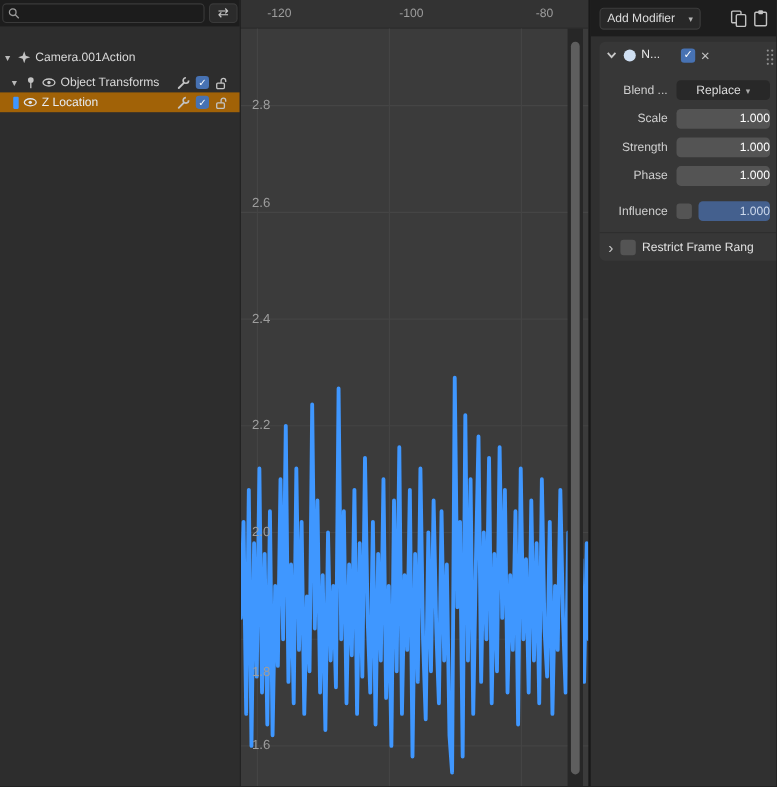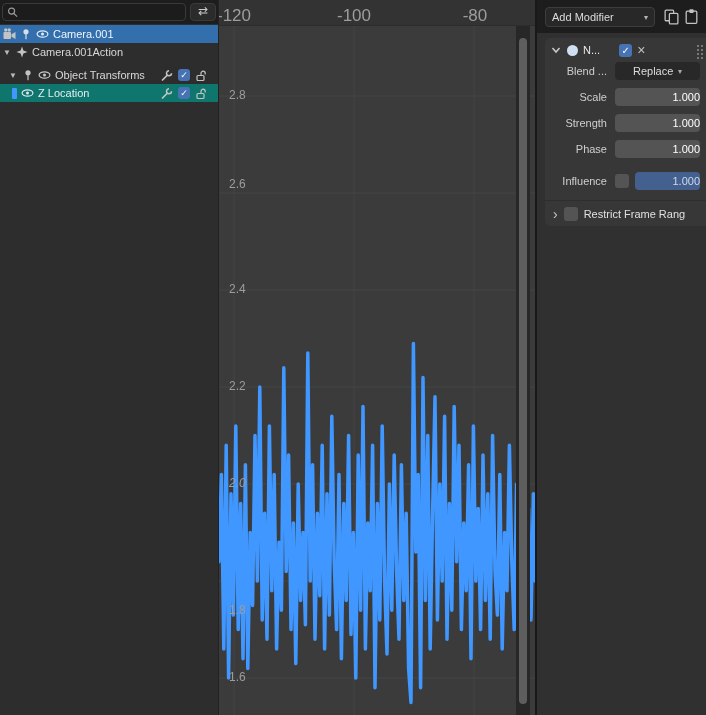--- a/index.html
+++ b/index.html
@@ -13,56 +13,56 @@
   .search { position:absolute; left:2px; top:3px; width:184px; height:18px; background:#1c1c1c; border:1px solid #3a3a3a; border-radius:4px; display:flex; align-items:center; padding:0 4px; gap:4px; }
   .search input { background:transparent; border:none; outline:none; color:#ddd; font-size:11px; width:100%; font-family:inherit; }
   .filter-btn { position:absolute; left:190px; top:3px; width:26px; height:18px; background:#2b2b2b; border:1px solid #3a3a3a; border-radius:4px; color:#c8c8c8; text-align:center; line-height:15px; font-size:12px; cursor:pointer; }
 
   .chrow { position:absolute; left:0; width:218px; height:18px; display:flex; align-items:center; gap:4px; }
   .chrow .lbl { font-size:11px; white-space:nowrap; overflow:hidden; color:#d8d8d8; }
   .r0 { top:25px; background:#336fac; padding-left:3px; }
   .r0 .lbl { color:#eef4fb; }
   .r1 { top:43px; padding-left:2px; }
   .r2 { top:66px; padding-left:8px; }
-  .r3 { top:84px; background:#0f766e; padding-left:12px; }
+  .r3 { top:84px; background:#a16207; padding-left:12px; }
   .r3 .lbl { color:#e6ebf2; }
   .tri { font-size:8px; color:#b9b9b9; width:10px; text-align:center; }
   .cstrip { width:5px; height:11px; background:#3f97ff; border-radius:1px; }
   .rowicons { margin-left:auto; display:flex; align-items:center; gap:5px; padding-right:10px; }
   .cbs { width:12px; height:12px; border-radius:3px; background:#4772b3; color:#fff; font-size:9px; line-height:12px; text-align:center; }
 
   
   .graph { position:absolute; left:218px; top:0; width:317px; height:715px; background:#3b3b3b; border-left:1px solid #222; overflow:hidden; }
   .ruler { position:absolute; left:0; top:0; width:100%; height:26px; background:#333333; border-bottom:1px solid #2c2c2c; }
-  .x-tick { position:absolute; top:6px; transform:translateX(-50%); color:#9d9d9d; font-size:17px; }
+  .x-tick { position:absolute; top:6px; transform:translateX(-50%); color:#9d9d9d; font-size:11px;margin-left:20px; }
   #curve-svg { position:absolute; left:0; top:0; }
   #y-labels { position:absolute; left:0; top:0; width:60px; height:100%; pointer-events:none; }
   .y-tick { position:absolute; left:10px; transform:translateY(-55%); color:#9d9d9d; font-size:12px; }
   .scroll-track { position:absolute; top:26px; bottom:0; right:5px; width:14px; background:#272727; }
   .scroll-thumb { position:absolute; left:3px; width:8px; top:12px; height:666px; background:#5e5e5e; border-radius:4px; }
 
   
   .right { position:absolute; left:535px; top:0; width:171px; height:715px; background:#303030; border-left:2px solid #191919; overflow:hidden; }
   .right-header { position:absolute; top:0; left:0; right:0; height:33px; background:#1d1d1d; }
-  .add-mod { position:absolute; left:8px; top:7px; width:110px; height:20px; background:#282828; border:1px solid #3d3d3d; border-radius:4px; display:flex; align-items:center; padding:0 6px; color:#dcdcdc; cursor:pointer; }
+  .add-mod { position:absolute; left:8px; top:7px; width:92px; height:20px; background:#282828; border:1px solid #3d3d3d; border-radius:4px; display:flex; align-items:center; padding:0 6px; color:#dcdcdc; cursor:pointer; }
   .add-mod .chev { margin-left:auto; font-size:8px; color:#b5b5b5; }
   .icon-btn { position:absolute; top:8px; width:17px; height:17px; cursor:pointer; }
   .icon-btn.copy { left:126px; }
   .icon-btn.paste { left:146px; }
 
   .mod-panel { position:absolute; left:8px; top:38px; width:172px; background:#373737; border-radius:5px; padding-bottom:8px; }
   .mod-header { height:24px; display:flex; align-items:center; padding:0 8px 0 5px; gap:5px; }
   .mod-icon { width:11px; height:11px; border-radius:50%; background:#cfdff2; flex:0 0 11px; }
   .mod-name { color:#e8e8e8; white-space:nowrap; }
   .close { color:#c0c0c0; font-size:14px; line-height:14px; cursor:pointer; }
   .dots { margin-left:auto; margin-right:10px; width:2px; height:2px; border-radius:50%; background:#8f8f8f;
           box-shadow:4px 0 0 #8f8f8f, 0 4px 0 #8f8f8f, 4px 4px 0 #8f8f8f, 0 8px 0 #8f8f8f, 4px 8px 0 #8f8f8f, 0 -4px 0 #8f8f8f, 4px -4px 0 #8f8f8f; }
 
   .prow { display:flex; align-items:center; height:18px; margin:0 17px 8px 0; }
-  .prow.first { }
+  .prow.first { margin-top:11px; }
   .plabel { flex:0 0 62px; text-align:right; margin-right:8px; color:#cfcfcf; white-space:nowrap; }
   .pfield { flex:1; height:18px; border-radius:4px; cursor:pointer; }
   .num { background:#545454; color:#ffffff; text-align:right; line-height:18px; }
   .dd { background:#282828; color:#dcdcdc; display:flex; align-items:center; padding:0 18px; }
   .ddchev { margin-left:auto; font-size:8px; color:#aaa; }
   .influ { margin-top:14px; }
   .influ-field { background:#44608e; color:#cdd9ec; }
   .cb { width:14px; height:14px; background:#545454; border-radius:3px; flex:0 0 14px; cursor:pointer; }
   .cb.checked { background:#4772b3; color:#fff; text-align:center; line-height:14px; font-size:10px; flex:0 0 13px; width:13px; height:13px; }
   .influ .cb { margin-right:6px; }
@@ -82,37 +82,20 @@
           <circle cx="5" cy="5" r="3.3" fill="none" stroke="#9a9a9a" stroke-width="1.3"></circle>
           <line x1="7.6" y1="7.6" x2="11" y2="11" stroke="#9a9a9a" stroke-width="1.3"></line>
         </svg>
         <input type="text" value="" style="">
       </div>
       <div class="filter-btn">
         <span>⇄</span>
       </div>
     </div>
 
-    <div class="chrow r0">
-      <svg width="13" height="12" viewBox="0 0 13 12">
-        <circle cx="2.8" cy="2" r="1.7" fill="#c3c3c3"></circle>
-          <circle cx="6.2" cy="2" r="1.7" fill="#c3c3c3"></circle>
-        <rect x="0.5" y="4" width="7.5" height="7" rx="1" fill="#c3c3c3"></rect>
-        <path d="M8.5 6.2 L12.5 4 V11 L8.5 8.8 Z" fill="#c3c3c3"></path>
-      </svg>
-      <svg width="12" height="12" viewBox="0 0 12 12">
-        <circle cx="6" cy="3.8" r="2.6" fill="#d9dee5"></circle>
-          <rect x="5.4" y="6" width="1.2" height="5.2" fill="#d9dee5"></rect>
-      </svg>
-      <svg width="13" height="12" viewBox="0 0 13 12">
-        <ellipse cx="6.5" cy="6" rx="5.4" ry="3.2" fill="none" stroke="#e6ecf4" stroke-width="1.2"></ellipse>
-        <circle cx="6.5" cy="6" r="1.5" fill="#e6ecf4"></circle>
-      </svg>
-      <span class="lbl">Camera.001</span>
-    </div>
 
     <div class="chrow r1">
       <span class="tri">▼</span>
       <svg width="12" height="12" viewBox="0 0 12 12">
         <path d="M6 0.5 L7.4 4.6 L11.5 6 L7.4 7.4 L6 11.5 L4.6 7.4 L0.5 6 L4.6 4.6 Z" fill="#c3c3c3"></path>
       </svg>
       <span class="lbl">Camera.001Action</span>
     </div>
 
     <div class="chrow r2">
@@ -177,21 +160,21 @@
         <line x1="15.0" x2="15.0" y1="26" y2="715" stroke="#454545" stroke-width="1"></line>
         <line x1="135.0" x2="135.0" y1="26" y2="715" stroke="#454545" stroke-width="1"></line>
         <line x1="255.0" x2="255.0" y1="26" y2="715" stroke="#454545" stroke-width="1"></line>
         <polyline points="0.0,561.7 2.4,474.4 4.8,649.0 7.2,445.3 9.6,678.1 12.0,493.8 14.4,615.1 16.8,425.9 19.2,629.6 21.6,503.5 24.0,658.7 26.4,464.7 28.8,668.4 31.2,532.6 33.6,605.4 36.0,435.6 38.4,581.1 40.8,387.1 43.2,619.9 45.6,513.2 48.0,639.3 50.4,425.9 52.8,590.8 55.2,474.4 57.6,649.0 60.0,542.3 62.4,610.2 64.8,367.7 67.2,571.4 69.6,455.0 72.0,629.6 74.4,522.9 76.8,663.6 79.2,484.1 81.6,600.5 84.0,532.6 86.4,624.8 88.8,353.1 91.2,581.1 93.6,464.7 96.0,639.3 98.4,513.2 100.8,595.7 103.2,445.3 105.6,649.0 108.0,493.8 110.4,615.1 112.8,416.2 115.2,561.7 117.6,629.6 120.0,474.4 122.4,658.7 124.8,503.5 127.2,600.5 129.6,435.6 132.0,634.5 134.4,532.6 136.8,678.1 139.2,455.0 141.6,610.2 144.0,406.5 146.4,649.0 148.8,522.9 151.2,590.8 153.6,445.3 156.0,687.8 158.4,503.5 160.8,619.9 163.2,425.9 165.6,581.1 168.0,653.9 170.4,484.1 172.8,610.2 175.2,455.0 177.6,571.4 180.0,639.3 182.4,464.7 184.8,600.5 187.2,513.2 189.6,668.4 192.0,702.4 194.4,343.4 196.8,552.0 199.2,474.4 201.6,687.8 204.0,377.4 206.4,600.5 208.8,435.6 211.2,649.0 213.6,513.2 216.0,396.8 218.4,619.9 220.8,484.1 223.2,581.1 225.6,416.2 228.0,639.3 230.4,503.5 232.8,610.2 235.2,406.5 237.6,561.7 240.0,445.3 242.4,629.6 244.8,522.9 247.2,590.8 249.6,464.7 252.0,658.7 254.4,425.9 256.8,581.1 259.2,508.4 261.6,629.6 264.0,455.0 266.4,600.5 268.8,493.8 271.2,639.3 273.6,435.6 276.0,571.4 278.4,615.1 280.8,474.4 283.2,649.0 285.6,532.6 288.0,590.8 290.4,445.3 292.8,561.7 295.2,629.6 297.6,484.1 300.0,542.3 302.4,600.5 304.8,464.7 307.2,581.1 309.6,508.4 312.0,619.9 314.4,493.8 316.2,581.1" fill="none" stroke="#3f97ff" stroke-width="3.5" stroke-linejoin="round" stroke-linecap="round"></polyline>
       </svg>
     <div id="y-labels">
         <div class="y-tick" style="top: 96.0448px;">2.8</div>
         <div class="y-tick" style="top: 185px; text-align: center;">2.6</div>
         <div class="y-tick" style="top: 290.075px;">2.4</div>
         <div class="y-tick" style="top: 387.09px;">2.2</div>
-        <div class="y-tick" style="top: 484.104px; font-style: italic;">2.0</div>
+        <div class="y-tick" style="top: 484.104px;">2.0</div>
         <div class="y-tick" style="top: 611px;">1.8</div>
         <div class="y-tick" style="top: 678.134px;">1.6</div>
       </div>
     <div class="scroll-track">
       <div class="scroll-thumb"></div>
     </div>
   </section>
 
   <section class="right">
     <div class="right-header">

